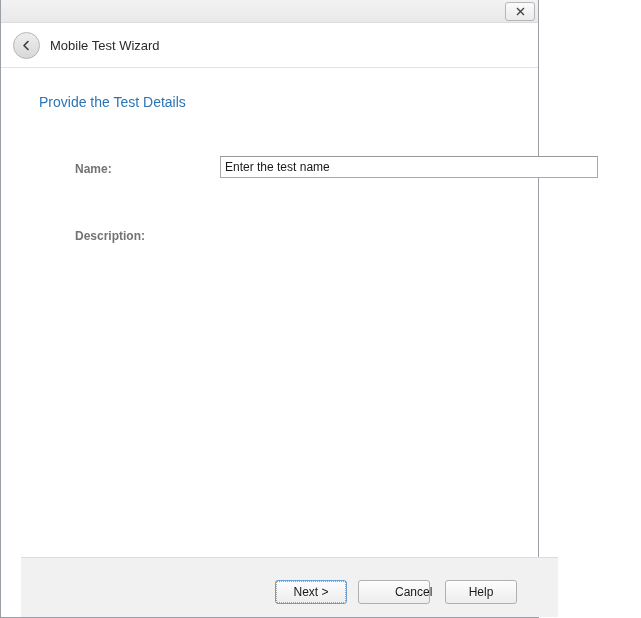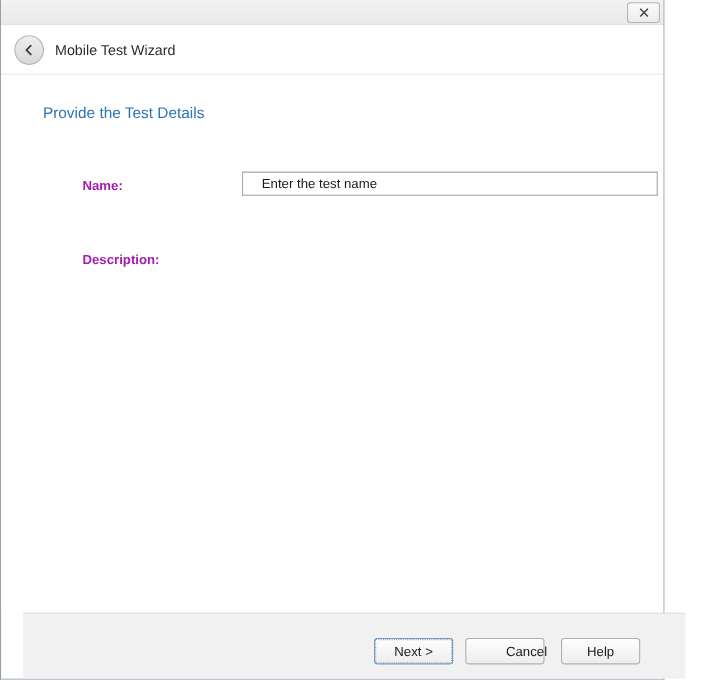--- a/index.html
+++ b/index.html
@@ -11,21 +11,21 @@
     height: 618px;
     background: #ffffff;
     font-family: "Liberation Sans", sans-serif;
     font-size: 12px;
     color: #1a1a1a;
     overflow: hidden;
   }
 
   .window {
     position: relative;
-    width: 604px;
+    width: 539px;
     height: 618px;
     box-sizing: border-box;
     background: #ffffff;
     border: 1px solid #9aa0a6;
     border-top: none;
   }
 
   
   .titlebar {
     position: relative;
@@ -105,36 +105,36 @@
   .form-row {
     position: relative;
     height: 67px;
   }
   .form-label {
     position: absolute;
     left: 74px;
     top: 6px;
     font-size: 12px;
     font-weight: bold;
-    color: #a21caf;
+    color: #737373;
     white-space: nowrap;
   }
   .form-input {
     position: absolute;
     left: 219px;
     top: 0;
     height: 22px;
     box-sizing: border-box;
     border: 1px solid #a9a9a9;
     border-top-color: #989898;
     background: #ffffff;
     font-family: "Liberation Sans", sans-serif;
     font-size: 12px;
     color: #1a1a1a;
-    padding: 0 17px;
+    padding: 0 4px;
     outline: none;
   }
   .w-narrow { width: 378px; }
   .w-wide   { width: 379px; }
 
   
   .footer {
     position: absolute;
     left: 0;
     bottom: 0;

